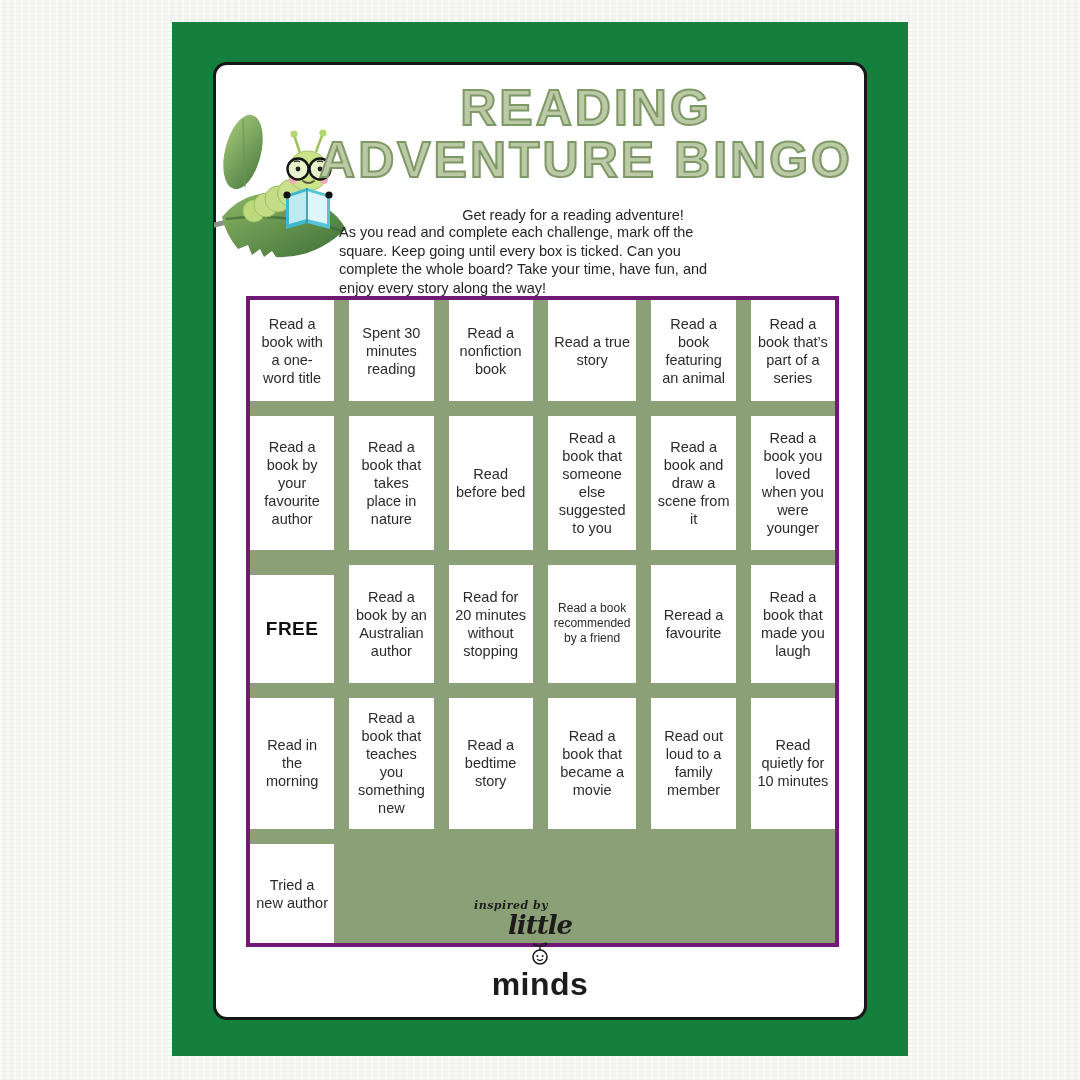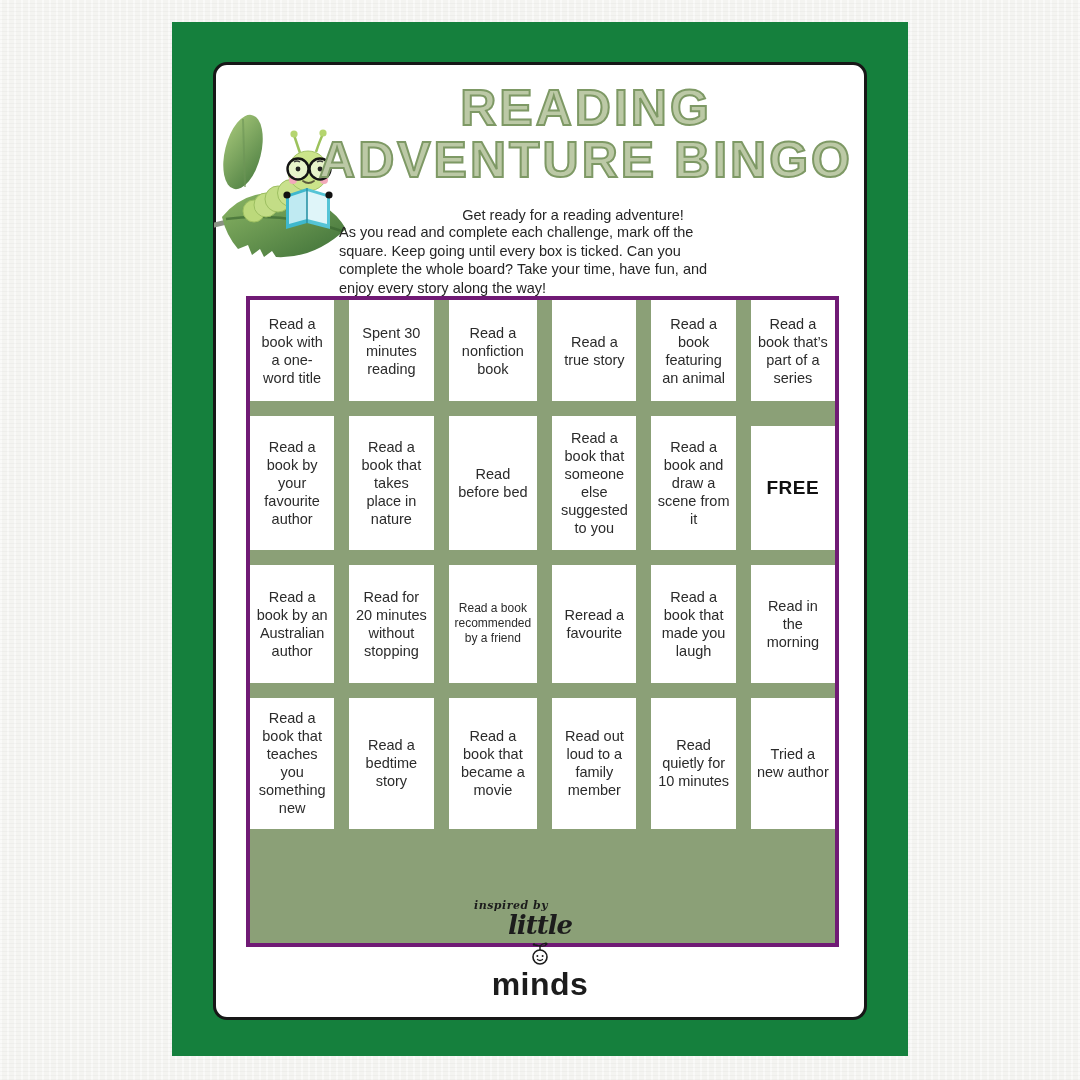--- a/index.html
+++ b/index.html
@@ -150,20 +150,21 @@
       <div class="cell">Read a true story</div>
       <div class="cell">Read a book featuring an animal</div>
 
       <div class="cell">Read a book that’s part of a series</div>
       <div class="cell">Read a book by your favourite author</div>
       <div class="cell">Read a book that takes place in nature</div>
       <div class="cell">Read before bed</div>
       <div class="cell">Read a book that someone else suggested to you</div>
 
       <div class="cell">Read a book and draw a scene from it</div>
+      <div class="cell">Read a book you loved when you were younger</div>
       <div class="cell free">FREE</div>
       <div class="cell">Read a book by an Australian author</div>
       <div class="cell">Read for 20 minutes without stopping</div>
 
       <div class="cell small">Read a book recommended by a friend</div>
       <div class="cell">Reread a favourite</div>
       <div class="cell">Read a book that made you laugh</div>
       <div class="cell">Read in the morning</div>
       <div class="cell">Read a book that teaches you something new</div>
 

